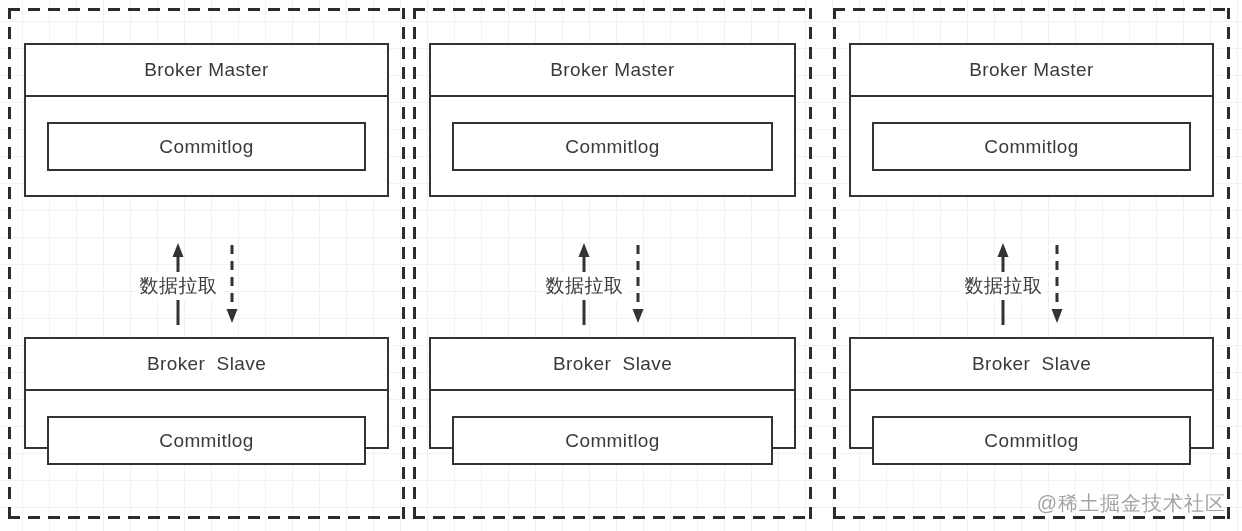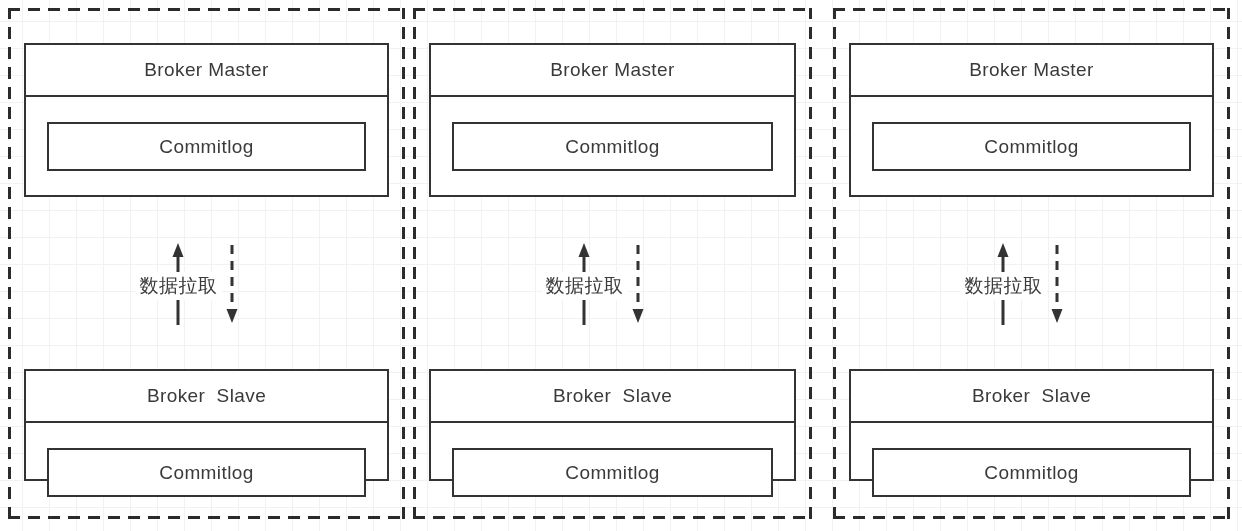--- a/index.html
+++ b/index.html
@@ -46,21 +46,21 @@
   .panel-3 { left: 833px; width: 397px; }
 
   .node {
     position: absolute;
     left: 16px;
     right: 16px;
     border: 2px solid var(--line);
     background: var(--background);
   }
   .node.master { top: 35px;  height: 154px; }
-  .node.slave  { top: 361px; height: 112px; }
+  .node.slave  { top: 329px; height: 112px; }
 
   .node-header {
     height: 52px;
     border-bottom: 2px solid var(--line);
     line-height: 50px;
     text-align: center;
     font-size: 19px;
     color: var(--text);
     letter-spacing: 0.4px;
     white-space: pre;
@@ -190,13 +190,14 @@
       <span class="arrow-label">数据拉取</span>
     </div>
     <div class="node slave">
       <div class="node-header">Broker  Slave</div>
       <div class="node-body">
         <div class="commitlog">Commitlog</div>
       </div>
     </div>
   </div>
 
+  <div class="watermark">@稀土掘金技术社区</div>
 </div>
 
 </body></html>

